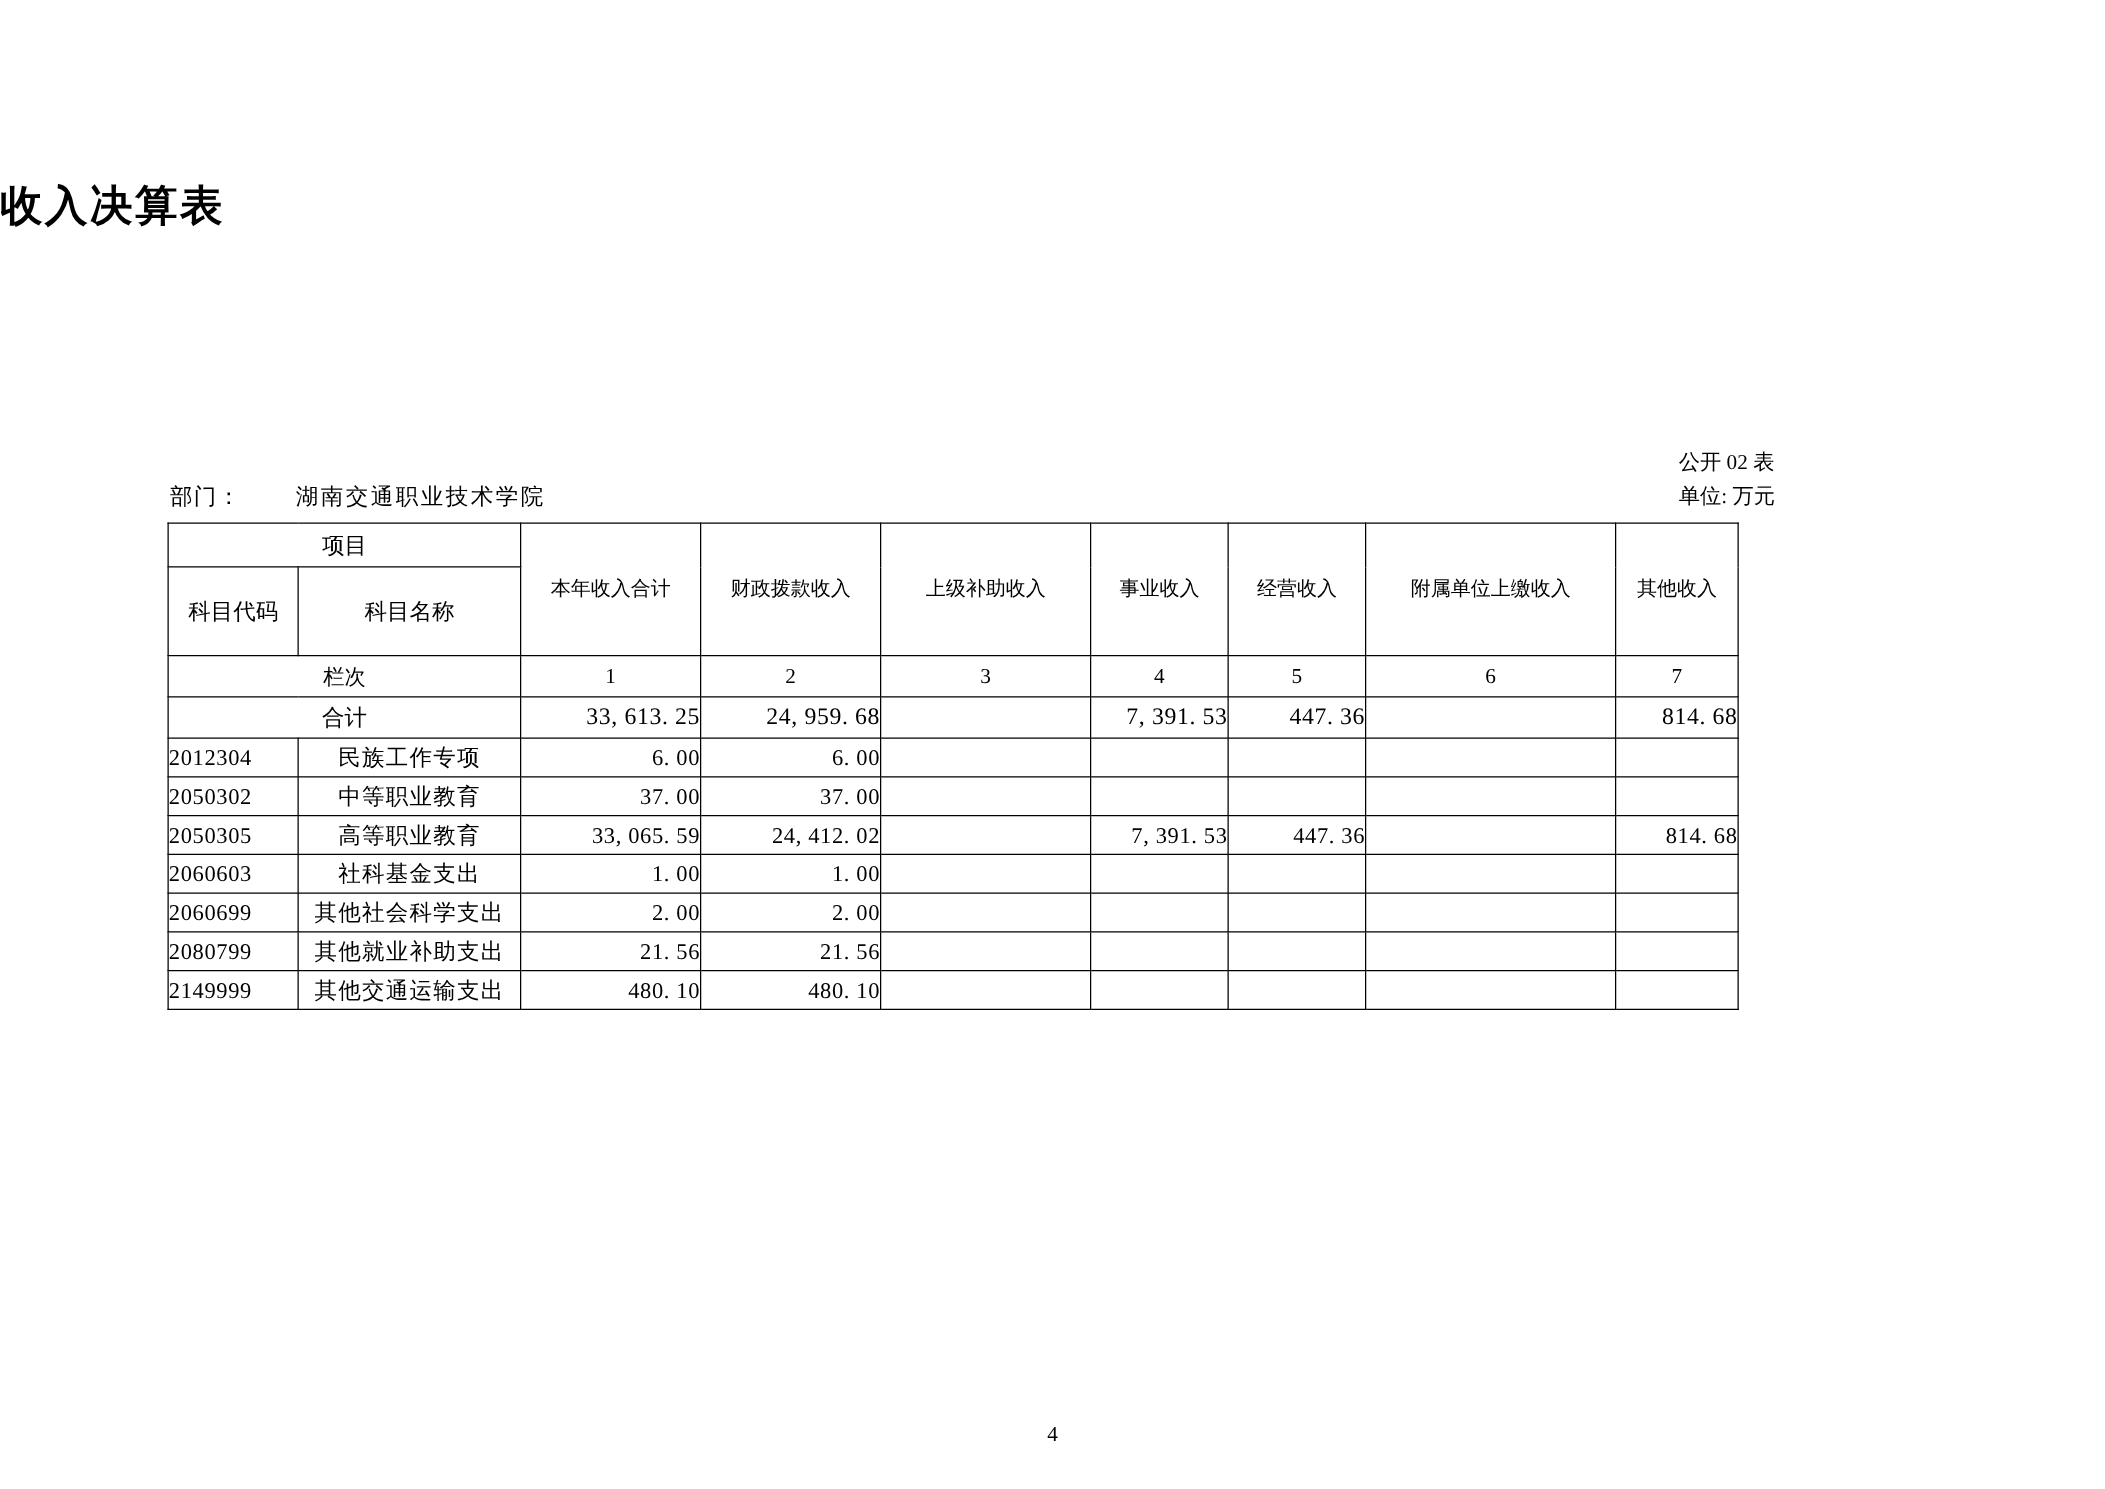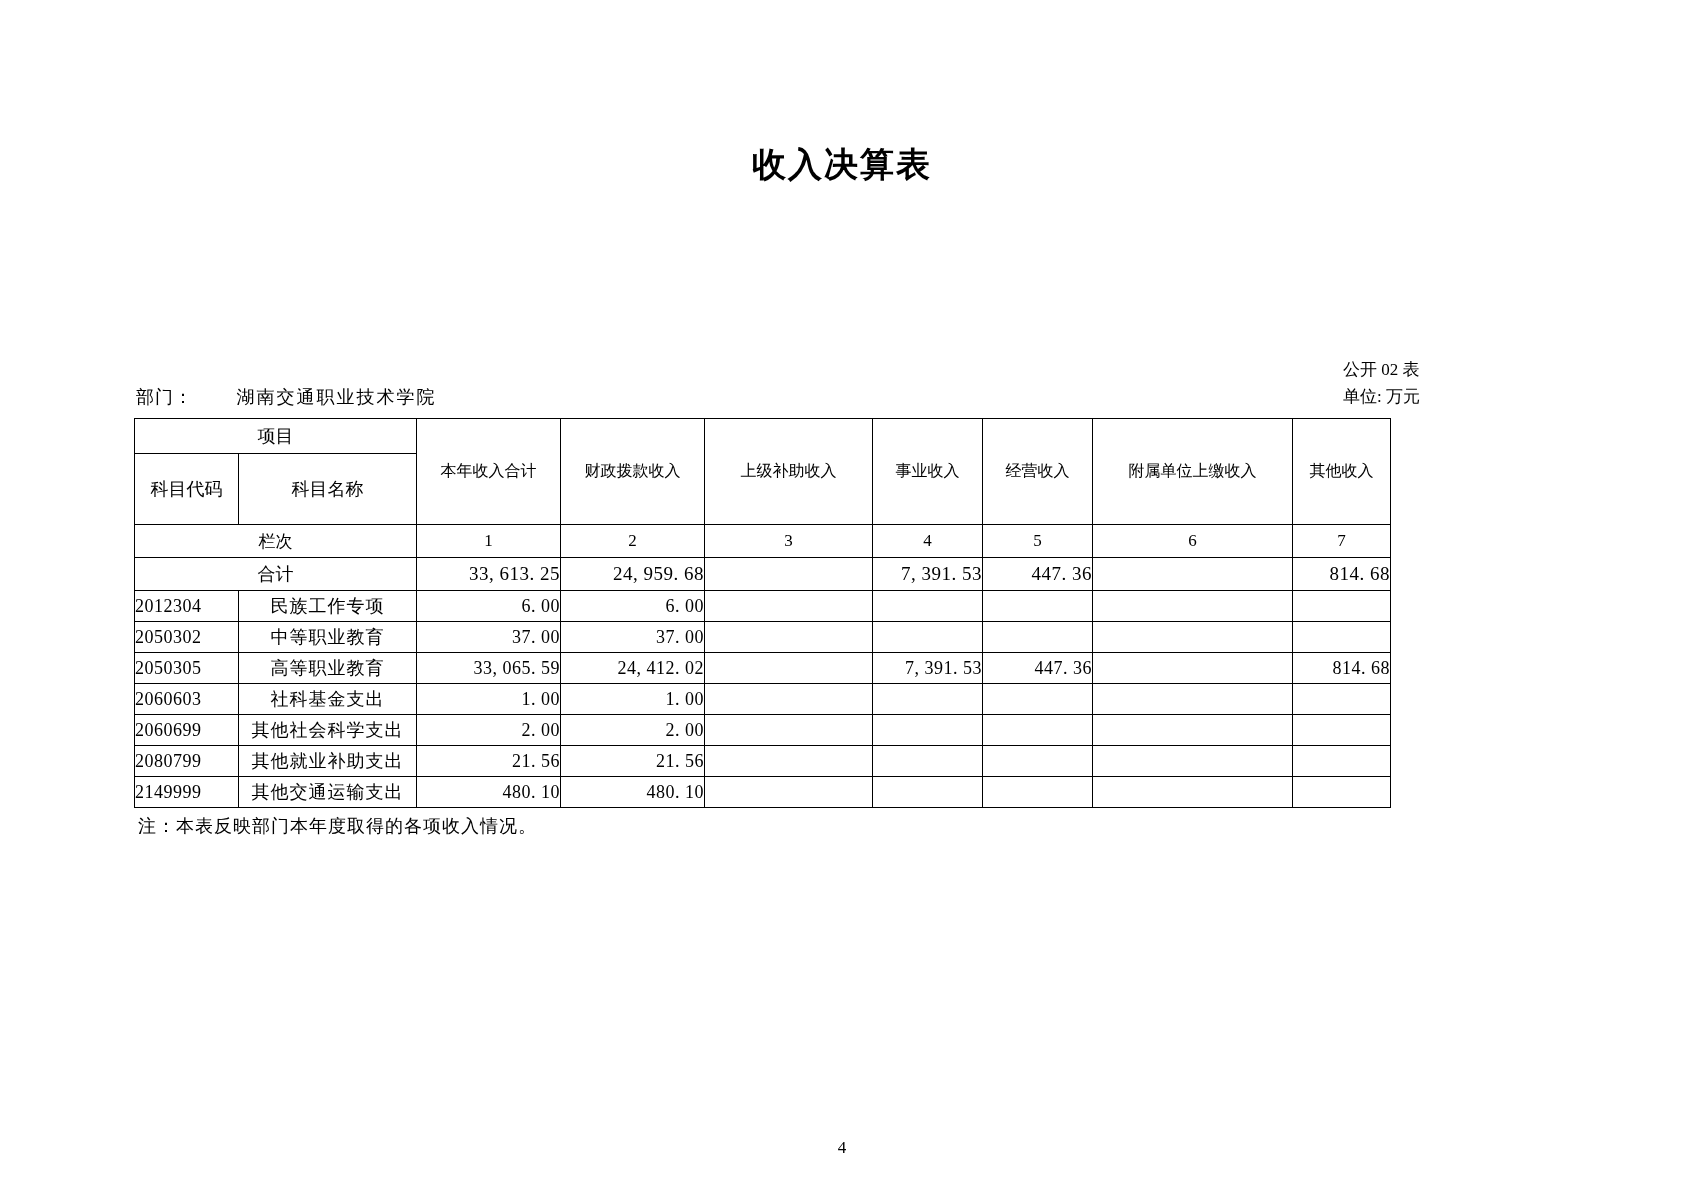--- a/index.html
+++ b/index.html
@@ -15,21 +15,21 @@
     position: relative;
     overflow: hidden;
   }
   .page {
     position: relative;
     width: 1684px;
     height: 1191px;
     box-sizing: border-box;
   }
   .doc-title {
-    text-align: center;
+    text-align: left;
     font-size: 34px;
     font-weight: bold;
     letter-spacing: 2px;
     margin-top: 142px;
     font-family: "Liberation Serif", "DejaVu Serif", serif;
   }
   .meta-right {
     position: absolute;
     right: 264px;
     top: 214px;
@@ -284,17 +284,16 @@
         <td class="num">480. 10</td>
         <td class="num"></td>
         <td class="num"></td>
         <td class="num"></td>
         <td class="num"></td>
         <td class="num"></td>
       </tr>
     </tbody>
   </table>
 
-  <div class="note">注：本表反映部门本年度取得的各项收入情况。</div>
 
   <div class="page-number">4</div>
 
 </div>
 
 </body></html>

